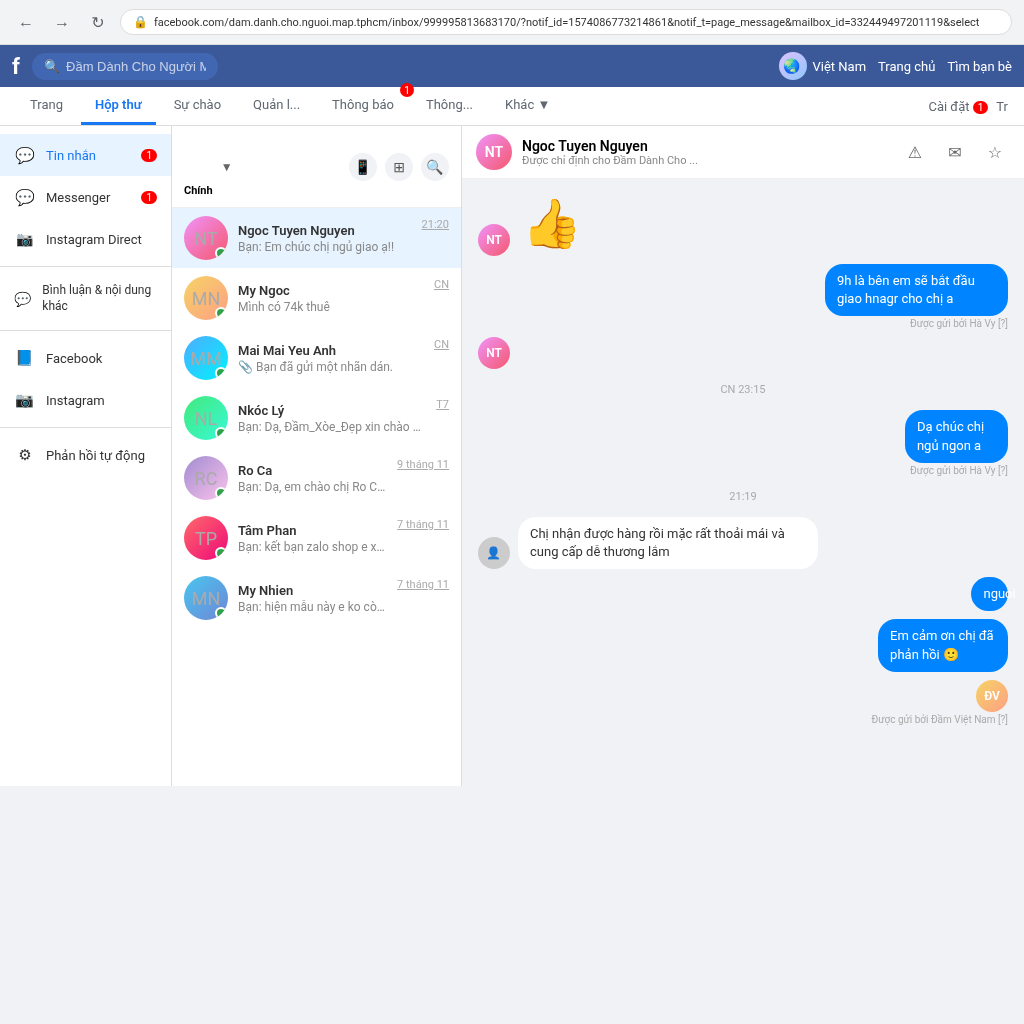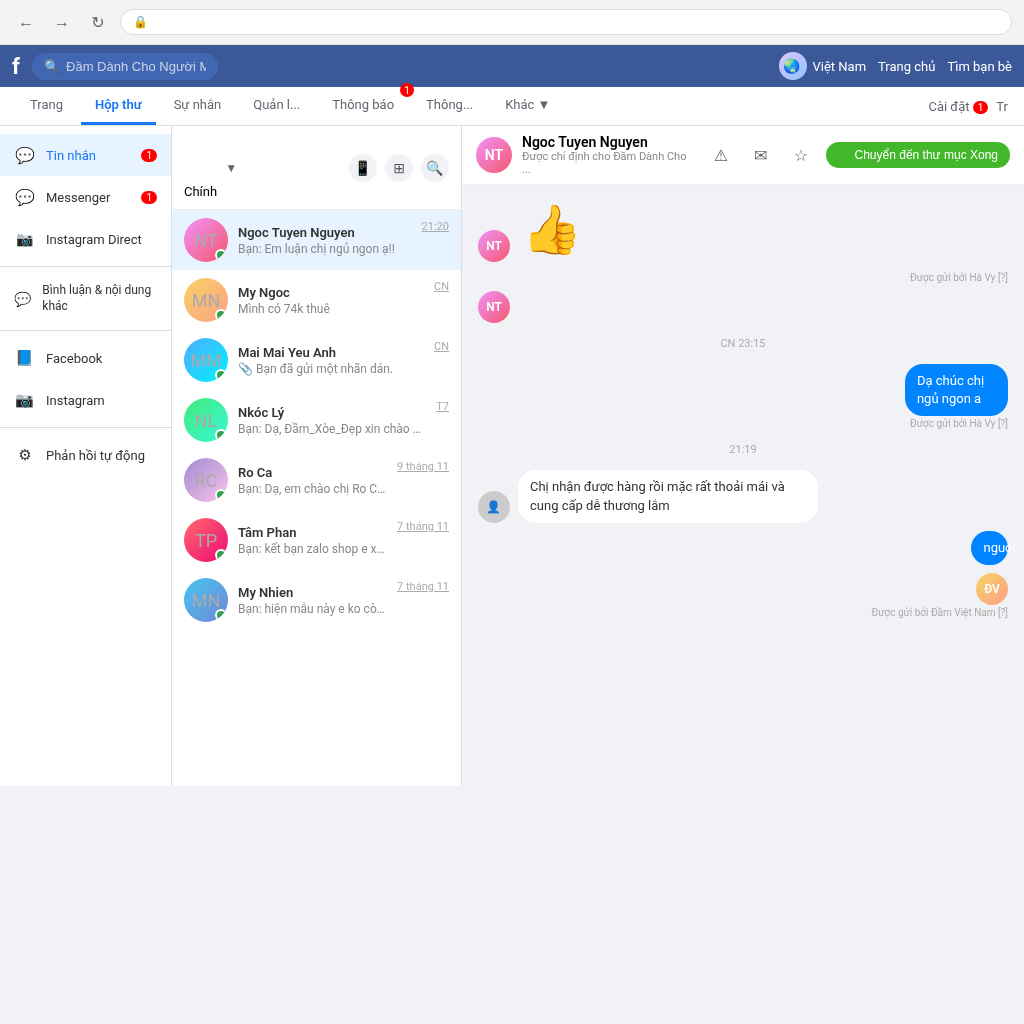--- a/index.html
+++ b/index.html
@@ -40,21 +40,21 @@
     .sidebar-item { display: flex; align-items: center; padding: 10px 14px; gap: 10px; cursor: pointer; font-size: 14px; color: #333; position: relative; }
     .sidebar-item.active { background: #e7f3ff; color: #1877f2; }
     .sidebar-icon { width: 22px; height: 22px; display: flex; align-items: center; justify-content: center; font-size: 16px; }
     .sidebar-label { font-size: 13px; }
     .sidebar-count-badge { background: red; color: white; font-size: 10px; border-radius: 8px; padding: 1px 5px; margin-left: auto; }
     .sidebar-divider { height: 1px; background: #ddd; margin: 6px 0; }
 
     
     .conv-list { width: 290px; background: white; border-right: 1px solid #ddd; flex-shrink: 0; display: flex; flex-direction: column; }
     .conv-list-header { padding: 10px 12px; display: flex; align-items: center; gap: 8px; border-bottom: 1px solid #eee; }
-    .conv-list-title { font-weight: 400; font-size: 13px; margin-top: 48px; }
+    .conv-list-title { font-weight: 700; font-size: 11px; margin-top: 48px; }
     .conv-list-title-arrow { color: #666; font-size: 12px; }
     .conv-list-icons { margin-left: auto; display: flex; gap: 8px; }
     .conv-icon-btn { width: 28px; height: 28px; border-radius: 50%; background: #f0f2f5; display: flex; align-items: center; justify-content: center; cursor: pointer; font-size: 14px; color: #555; }
     .conv-item { display: flex; align-items: center; padding: 8px 12px; gap: 10px; cursor: pointer; }
     .conv-item.active { background: #e7f3ff; }
     .conv-avatar { width: 44px; height: 44px; border-radius: 50%; background: #ddd; overflow: hidden; flex-shrink: 0; position: relative; }
     .conv-avatar-online { width: 12px; height: 12px; background: #31a24c; border: 2px solid white; border-radius: 50%; position: absolute; bottom: 1px; right: 1px; }
     .conv-info { flex: 1; min-width: 0; }
     .conv-name { font-weight: 600; font-size: 13px; color: #333; }
     .conv-preview { font-size: 12px; color: #888; white-space: nowrap; overflow: hidden; text-overflow: ellipsis; margin-top: 2px; }
@@ -105,20 +105,21 @@
 </head>
 <body>
 
 <div class="browser-chrome">
   <div class="browser-nav">
     <button class="browser-nav-btn">←</button>
     <button class="browser-nav-btn">→</button>
     <button class="browser-nav-btn">↻</button>
     <div class="browser-url-bar">
       <span class="lock-icon">🔒</span>
+      <span style="font-size:11px; color:#333; overflow:hidden; text-overflow:ellipsis; white-space:nowrap;">facebook.com/dam.danh.cho.nguoi.map.tphcm/inbox/999995813683170/?notif_id=1574086773214861&amp;notif_t=page_message&amp;mailbox_id=332449497201119&amp;select</span>
     </div>
   </div>
 </div>
 
 <div class="fb-topbar">
   <div class="fb-logo">f</div>
   <div class="fb-search-box">
     <span>🔍</span>
     <input type="text" placeholder="Đầm Dành Cho Người Mập" style="">
   </div>
@@ -128,21 +129,21 @@
       <span>Việt Nam</span>
     </div>
     <span class="fb-top-link">Trang chủ</span>
     <span class="fb-top-link">Tìm bạn bè</span>
   </div>
 </div>
 
 <div class="page-nav">
   <div class="page-nav-tab">Trang</div>
   <div class="page-nav-tab active">Hộp thư</div>
-  <div class="page-nav-tab">Sự nhắn</div>
+  <div class="page-nav-tab">Sự chào</div>
   <div class="page-nav-tab">Quản l...</div>
   <div class="page-nav-tab-wrap">
     <div class="page-nav-tab notif-badge" style="position:relative;">
       Thông báo
       <span class="badge-red">1</span>
     </div>
   </div>
   <div class="page-nav-tab">Thông...</div>
   <div class="page-nav-tab">Khác ▼</div>
   <div class="page-nav-right">
@@ -200,21 +201,21 @@
       </div>
     </div>
 
     <div class="conv-item active">
       <div class="conv-avatar av-pink">
         <div class="avatar-placeholder">NT</div>
         <div class="conv-avatar-online"></div>
       </div>
       <div class="conv-info">
         <div class="conv-name">Ngoc Tuyen Nguyen</div>
-        <div class="conv-preview">Bạn: Em luận chị ngủ ngon ạ!!</div>
+        <div class="conv-preview">Bạn: Em chúc chị ngủ giao ạ!!</div>
       </div>
       <div class="conv-time">21:20</div>
     </div>
 
     <div class="conv-item">
       <div class="conv-avatar av-orange">
         <div class="avatar-placeholder">MN</div>
         <div class="conv-avatar-online"></div>
       </div>
       <div class="conv-info">
@@ -290,37 +291,36 @@
     <div class="chat-header">
       <div class="chat-header-avatar av-pink" style="display:flex;align-items:center;justify-content:center;font-size:14px;color:white;font-weight:600;">NT</div>
       <div class="chat-header-info">
         <div class="chat-header-name">Ngoc Tuyen Nguyen</div>
         <div class="chat-header-sub">Được chỉ định cho Đầm Dành Cho ...</div>
       </div>
       <div class="chat-header-actions">
         <button class="chat-action-btn">⚠</button>
         <button class="chat-action-btn">✉</button>
         <button class="chat-action-btn">☆</button>
-        <button class="forward-btn">
-          <span style="color:#42b72a; font-size:14px;">✓</span>
-          <span>Chuyển đến thư mục Xong</span>
-        </button>
       </div>
     </div>
 
     <div class="messages-area">
 
       <div class="msg-bubble-wrap recv">
         <div class="msg-row recv">
           <div class="msg-sender-avatar av-pink" style="display:flex;align-items:center;justify-content:center;font-size:12px;color:white;font-weight:600;">NT</div>
           <div style="font-size: 48px; padding: 4px;">👍</div>
         </div>
       </div>
 
       <div class="msg-bubble-wrap sent">
+        <div class="msg-row sent">
+          <div class="msg-bubble sent">9h là bên em sẽ bắt đầu giao hnagr cho chị a</div>
+        </div>
         <div class="msg-meta sent">Được gửi bởi Hà Vy [?]</div>
       </div>
 
       <div class="msg-bubble-wrap recv">
         <div class="msg-row recv">
           <div class="msg-sender-avatar av-pink" style="display:flex;align-items:center;justify-content:center;font-size:12px;color:white;font-weight:600;">NT</div>
         </div>
       </div>
 
       <div class="msg-timestamp">CN 23:15</div>
@@ -340,20 +340,25 @@
           <div class="msg-bubble recv">Chị nhận được hàng rồi mặc rất thoải mái và cung cấp dễ thương lắm</div>
         </div>
       </div>
 
       <div class="msg-bubble-wrap sent">
         <div class="msg-row sent">
           <div class="msg-bubble sent">nguoi</div>
         </div>
       </div>
 
+      <div class="msg-bubble-wrap sent">
+        <div class="msg-row sent">
+          <div class="msg-bubble sent">Em cảm ơn chị đã phản hồi 🙂</div>
+        </div>
+      </div>
 
       <div class="msg-bubble-wrap sent">
         <div class="msg-row sent">
           <div class="msg-sender-avatar" style="background:linear-gradient(135deg,#f6d365,#fda085);border-radius:50%;width:32px;height:32px;display:flex;align-items:center;justify-content:center;font-size:12px;color:white;font-weight:600;">ĐV</div>
         </div>
         <div class="msg-meta sent">Được gửi bởi Đầm Việt Nam [?]</div>
       </div>
 
     </div>
   </div>

